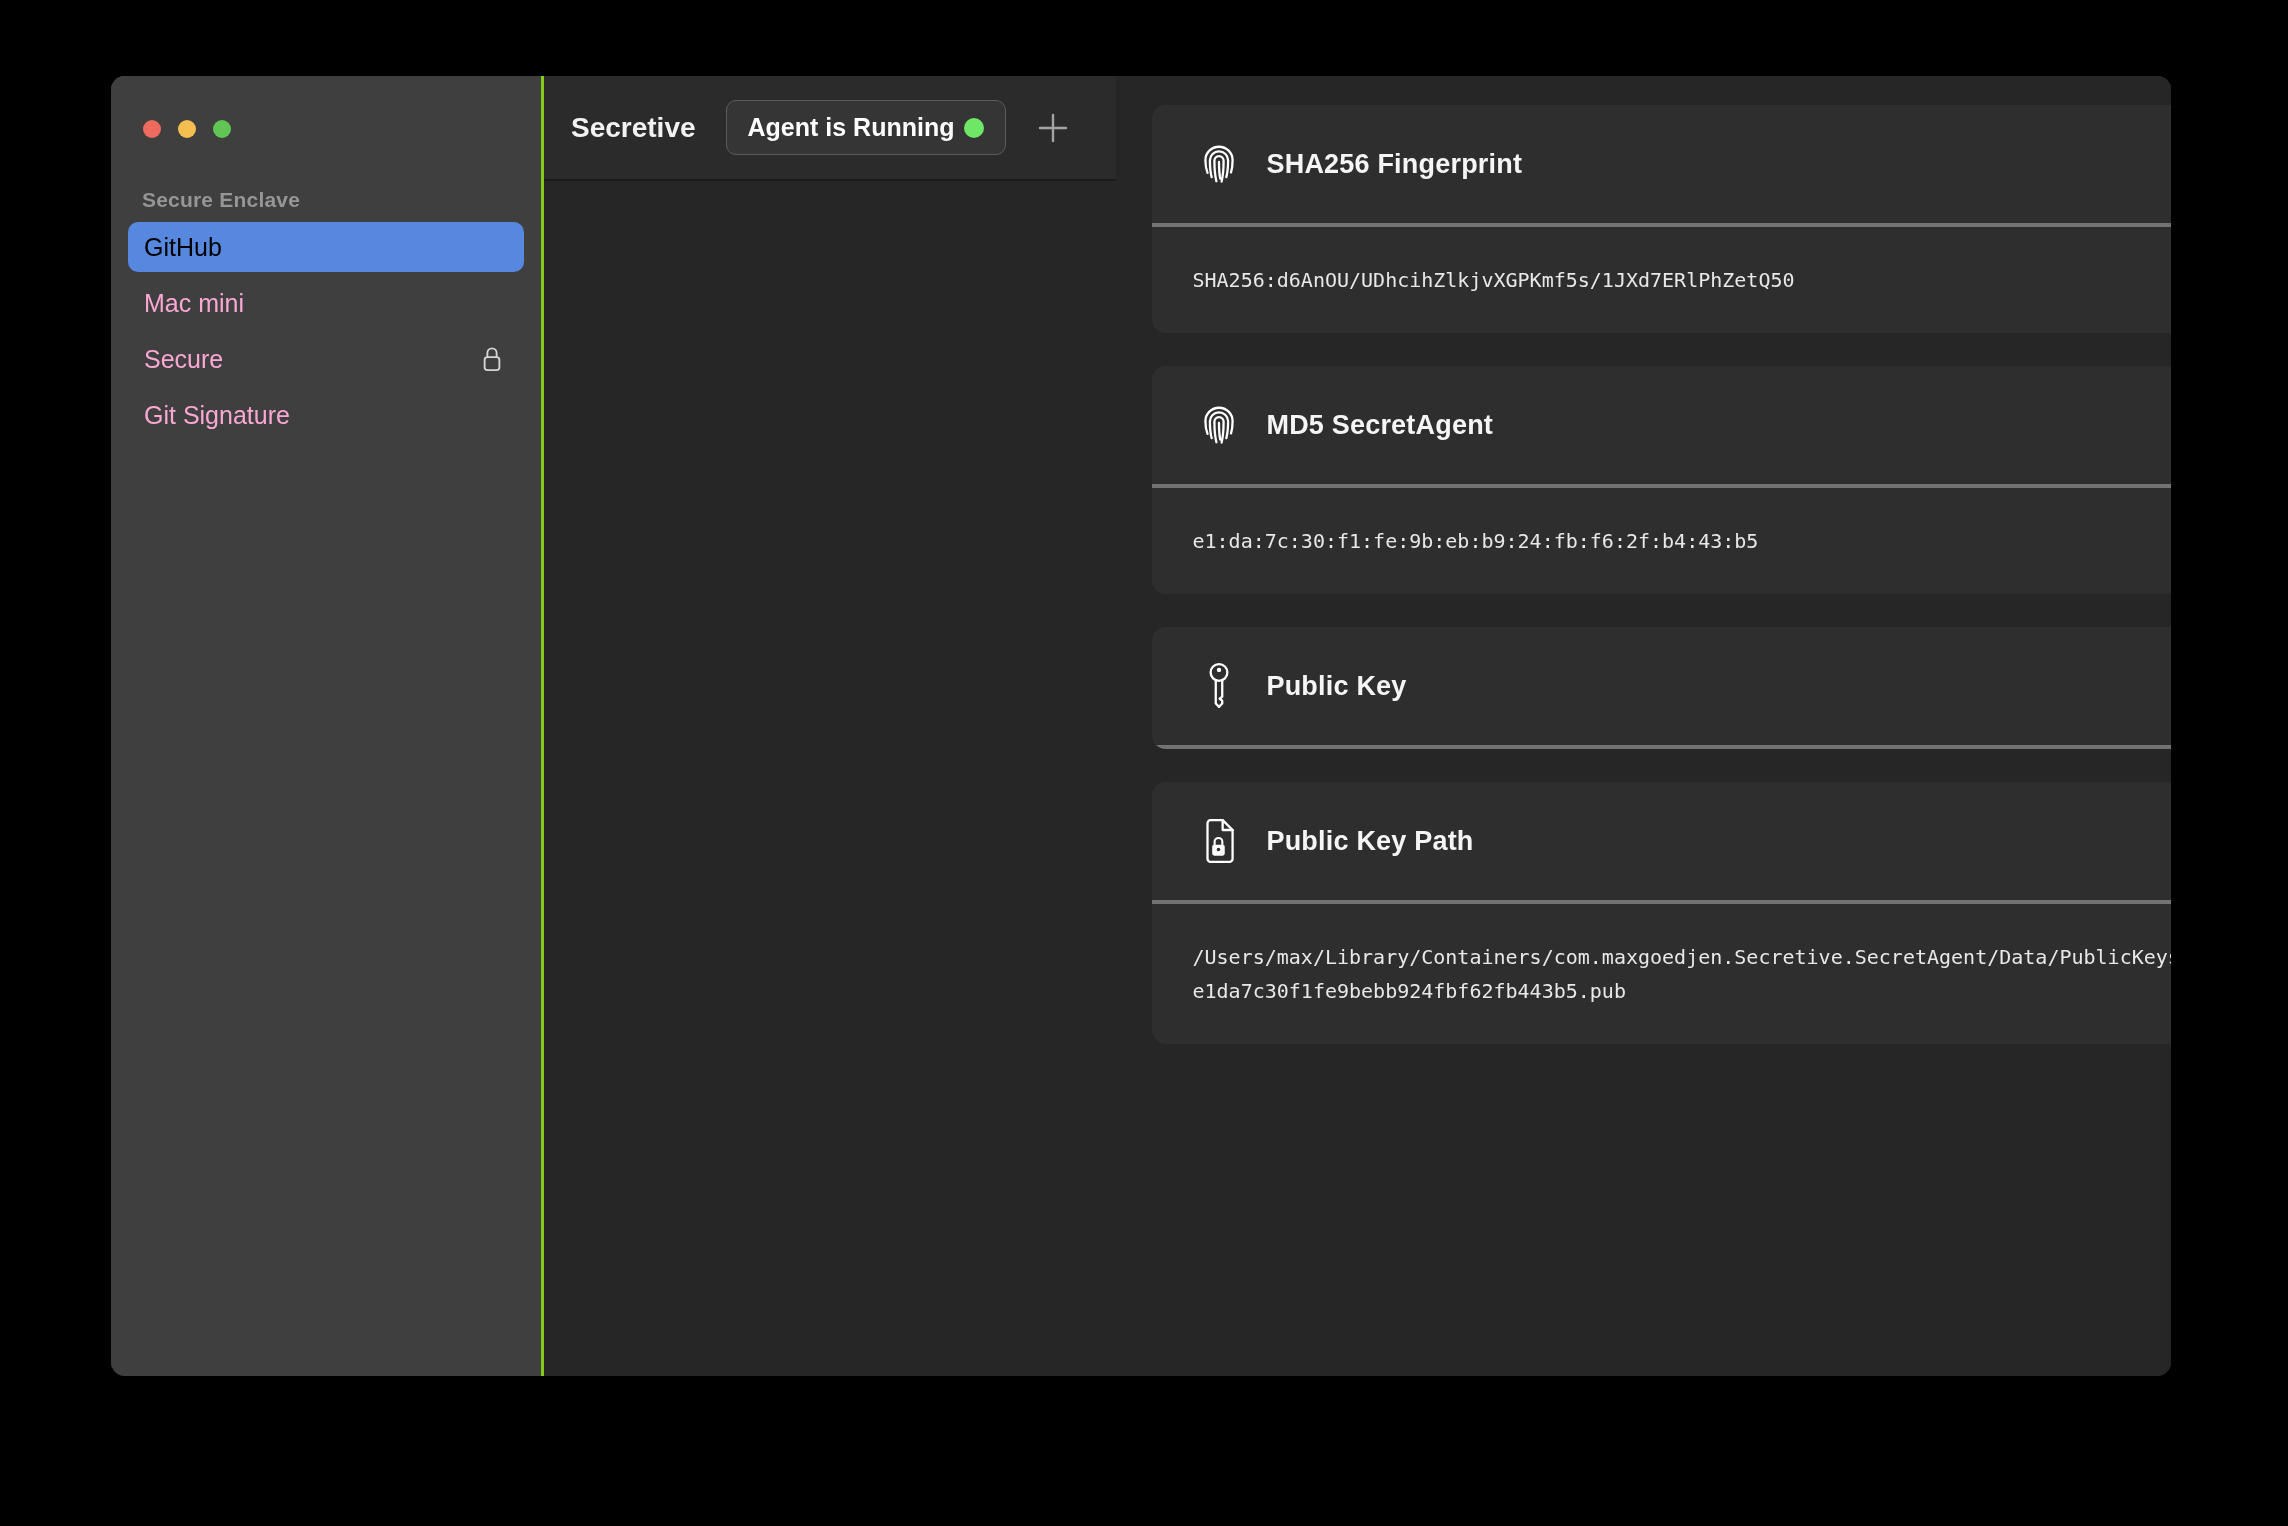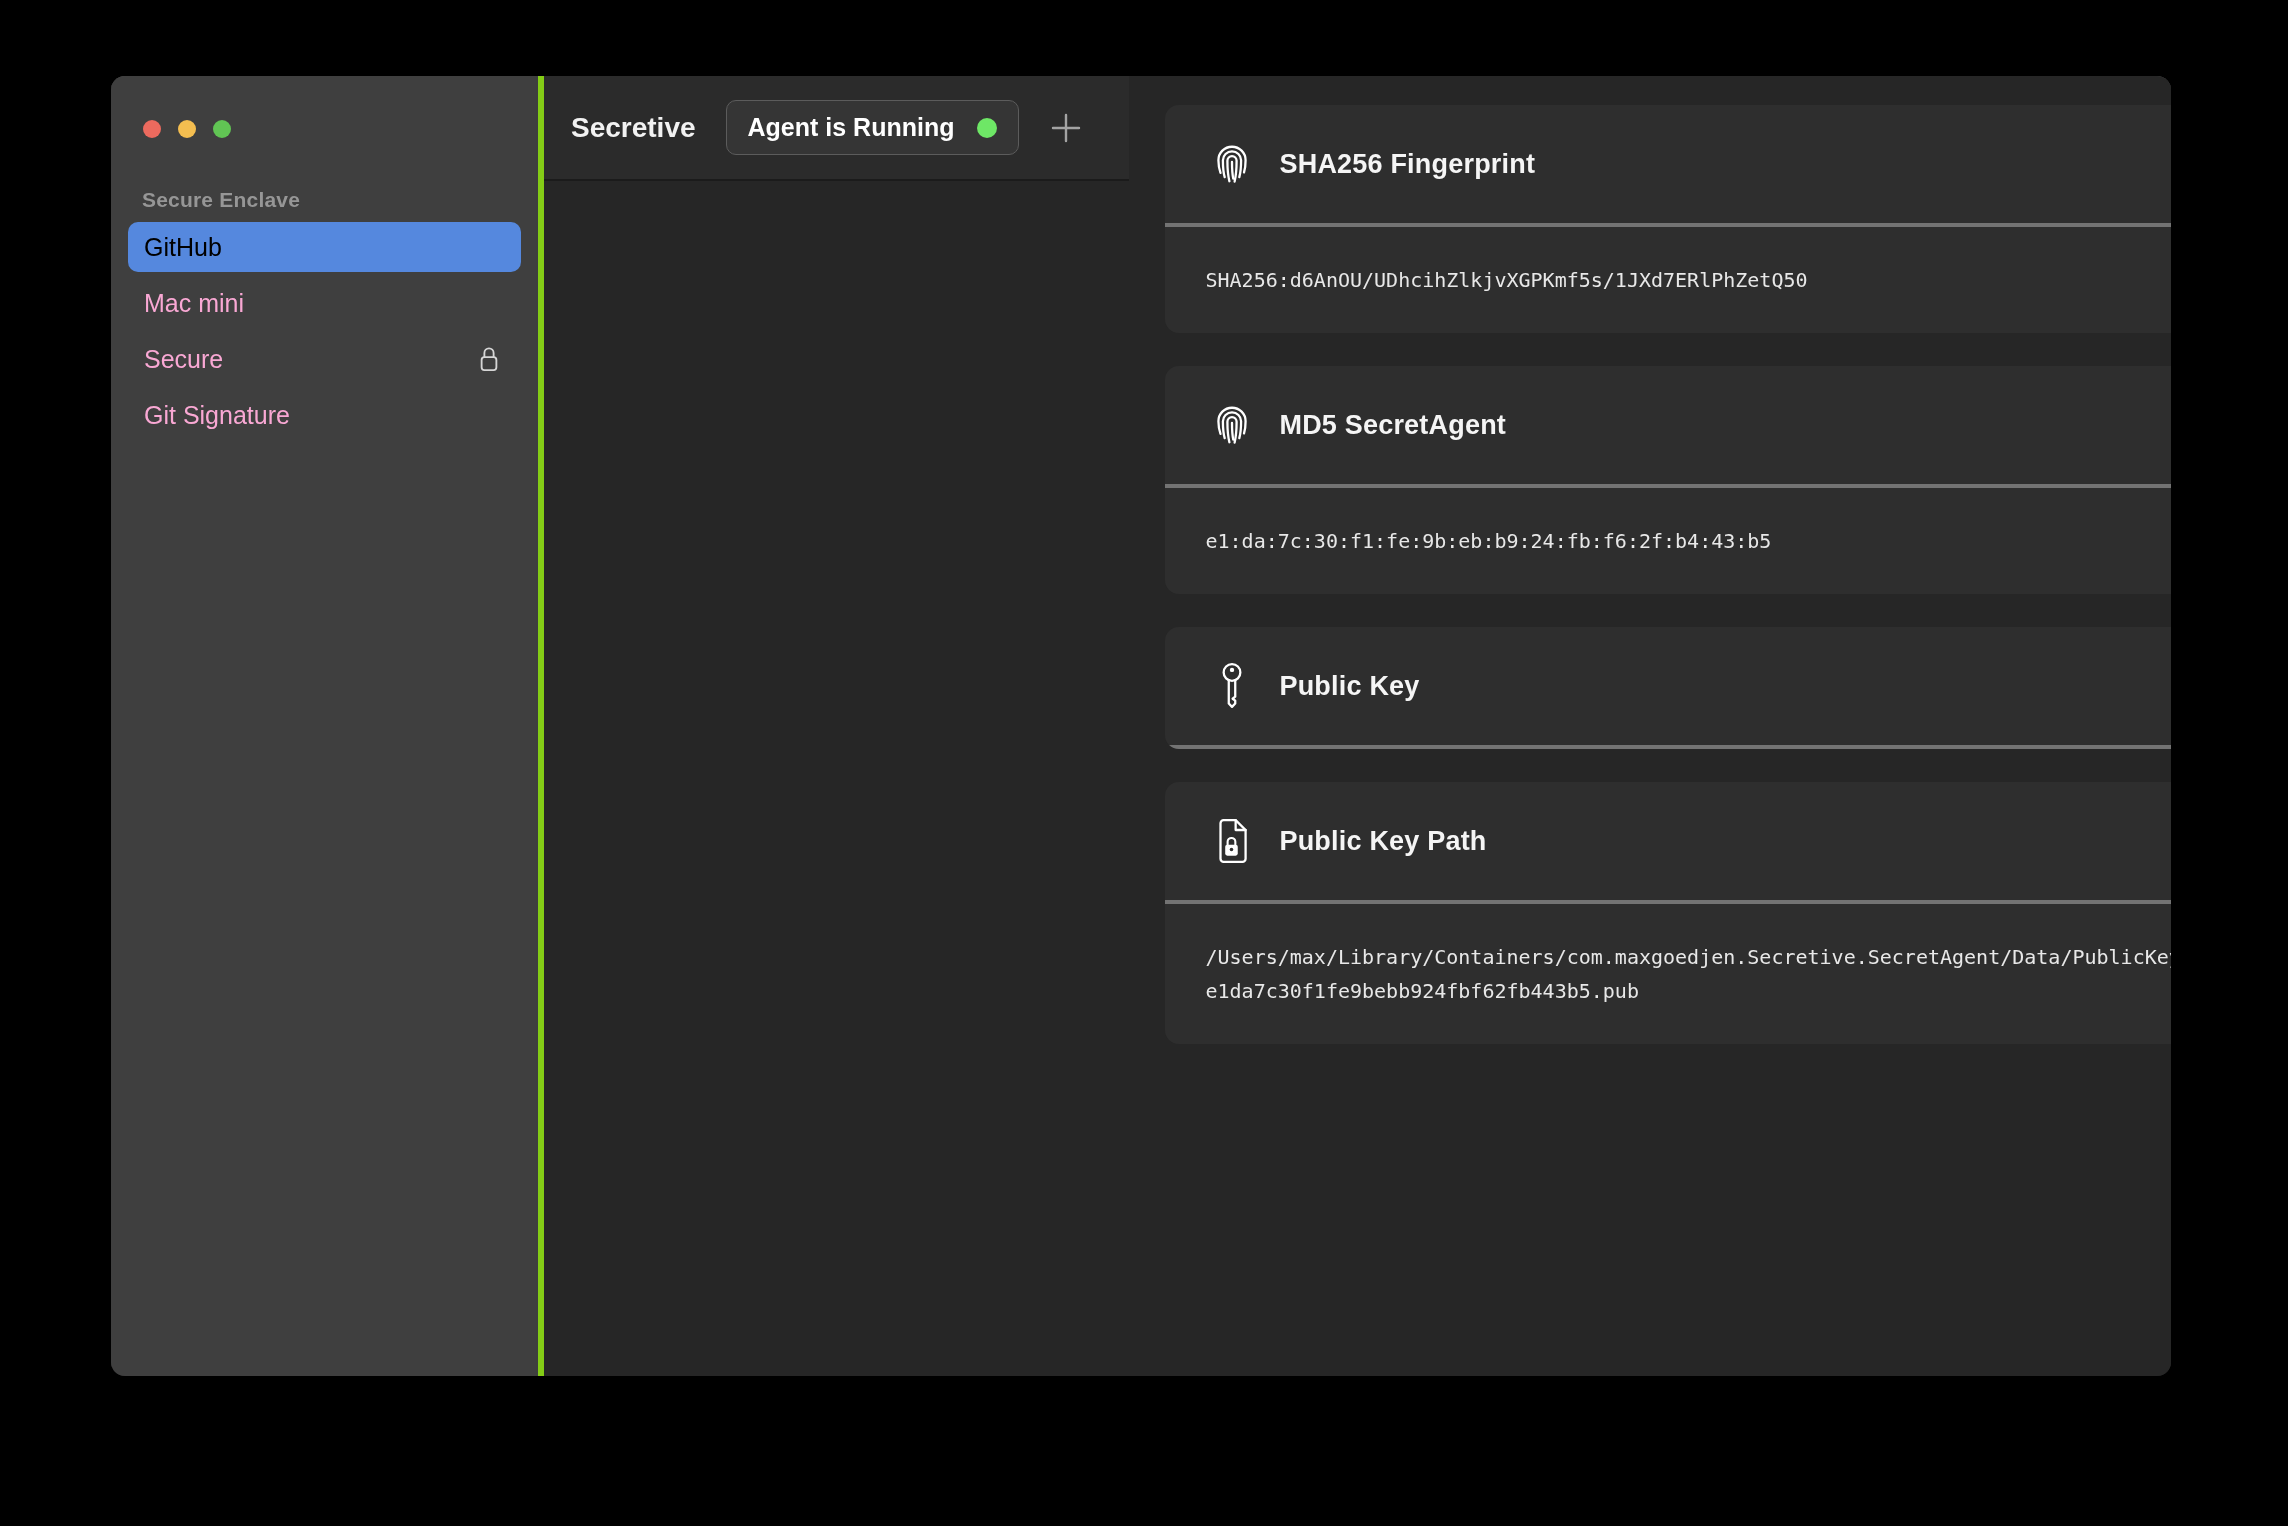--- a/index.html
+++ b/index.html
@@ -13,21 +13,21 @@
   html,body{width:2288px;height:1526px;background:#000;overflow:hidden;
     font-family:"Liberation Sans","DejaVu Sans",sans-serif;}
   .window{
     position:absolute;left:111px;top:76px;width:2060px;height:1300px;
     border-radius:14px;overflow:hidden;display:flex;background:#262626;
     box-shadow:0 0 0 1px rgba(0,0,0,.8), inset 0 1px 0 rgba(255,255,255,.18), 0 36px 90px rgba(0,0,0,.65);
   }
   
   .sidebar{
     width:433px;flex:0 0 433px;background:#3f3f3f;position:relative;
-    border-right:6px solid #84cc16;padding:112px 17px 0 17px;
+    border-right:3px solid #84cc16;padding:112px 17px 0 17px;
   }
   .traffic{position:absolute;top:44px;left:32px;display:flex;gap:17px;}
   .traffic span{width:18px;height:18px;border-radius:50%;display:block;}
   .t-red{background:var(--traffic-red);}
   .t-yellow{background:var(--traffic-yellow);}
   .t-green{background:var(--traffic-green);}
   .section-label{
     font-size:21px;font-weight:bold;color:#969696;padding-left:14px;margin-bottom:10px;
     letter-spacing:.2px;
   }
@@ -39,21 +39,21 @@
   .side-item .spacer{flex:1;}
   .side-lock{width:24px;height:32px;margin-right:8px;}
   
   .main{flex:1;display:flex;flex-direction:row;background:#262626;min-width:0;}
   .header{
     height:105px;flex:0 0 105px;background:#2b2b2b;border-bottom:2px solid #1b1b1b;
     display:flex;align-items:center;padding:0 46px 0 27px;gap:30px;
   }
   .app-title{font-size:28px;font-weight:bold;color:#f2f2f2;flex:1;}
   .agent-btn{
-    height:55px;display:flex;align-items:center;gap:23px;padding:0 21px;
+    height:55px;display:flex;align-items:center;gap:10px;padding:0 21px;
     background:#353535;border:1.5px solid #5c5c5c;border-radius:10px;cursor:default;
   }
   .agent-btn .lbl{font-size:25px;font-weight:bold;color:#fff;white-space:nowrap;}
   .agent-dot{width:20px;height:20px;border-radius:50%;background:var(--agent-green);}
   .plus-btn{width:34px;height:34px;display:flex;align-items:center;justify-content:center;
     background:none;border:none;cursor:default;}
   
   .content{flex:1;overflow:hidden;}
   .card{
     width:1560px;margin:33px 0 0 36px;background:#2e2e2e;border-radius:14px;overflow:hidden;

